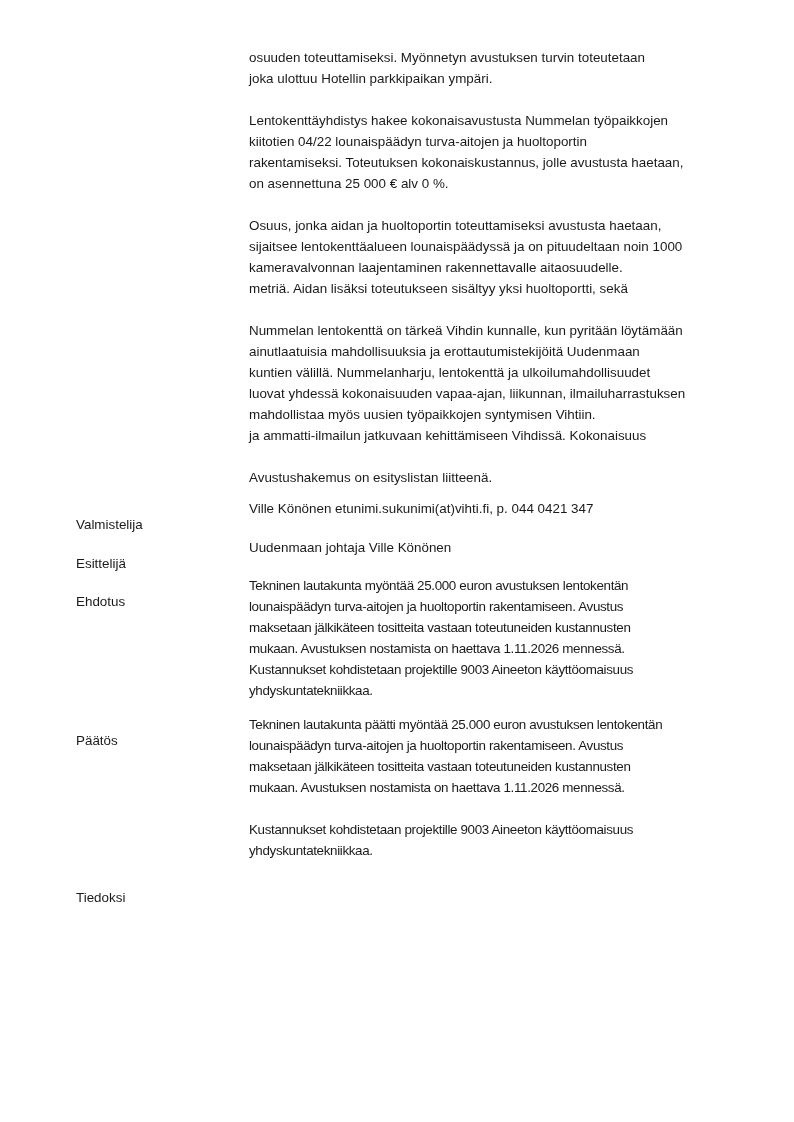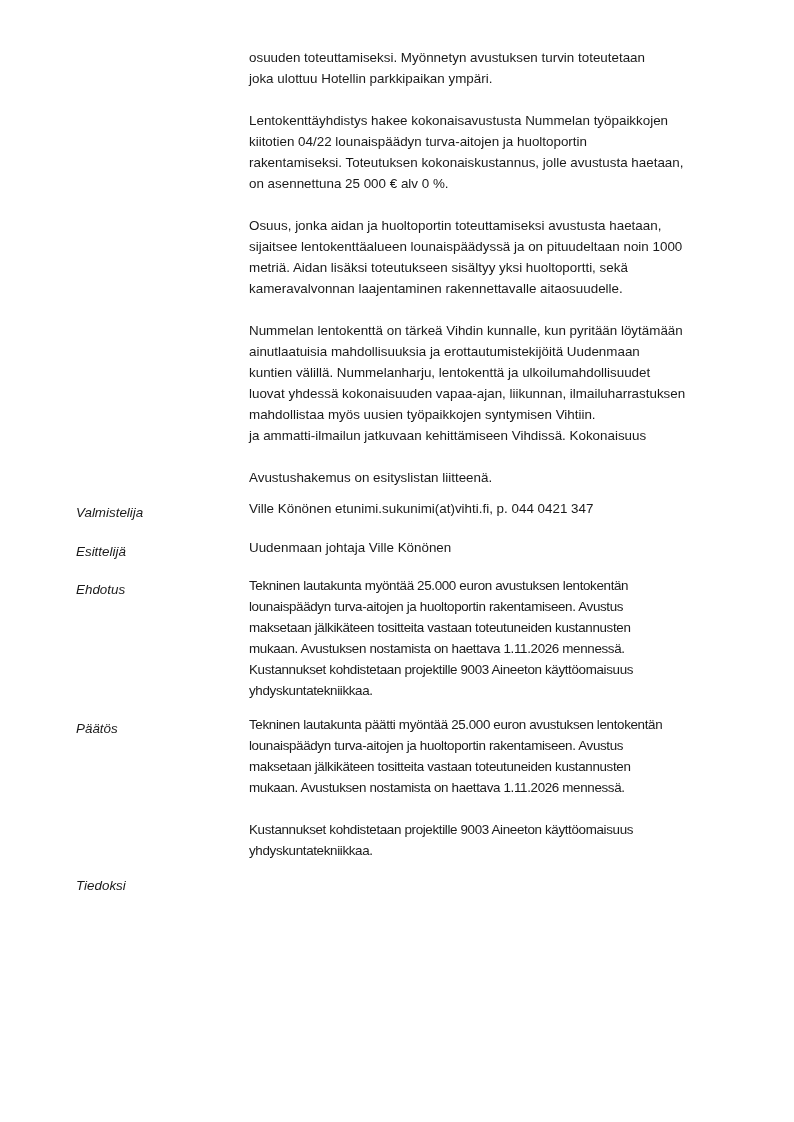--- a/index.html
+++ b/index.html
@@ -5,21 +5,21 @@
     html, body { margin: 0; padding: 0; background: #ffffff; }
     body {
       width: 794px; height: 1122px; position: relative; overflow: hidden;
       font-family: "Liberation Sans", sans-serif;
       color: #1a1a1a;
       font-size: 13.4px;
       line-height: 21px;
     }
     .page { position: absolute; left: 0; top: 0; width: 794px; height: 888px; }
     .row { position: absolute; left: 0; width: 794px; }
-    .label { position: absolute; left: 76px; top: 4px; width: 170px; white-space: nowrap; font-style: italic; }
+    .label { position: absolute; left: 76px; top: 16px; width: 170px; white-space: nowrap; }
     .body { position: absolute; left: 249px; top: 0; width: 500px; }
     .line { display: block; white-space: nowrap; }
     .para { margin: 0 0 21px 0; }
     .para:last-child { margin-bottom: 0; }
     .narrow { letter-spacing: -0.35px; }
   </style>
 </head>
 <body>
 
 <div class="page">
@@ -32,22 +32,22 @@
       </p>
       <p class="para">
         <span class="line">Lentokenttäyhdistys  hakee kokonaisavustusta Nummelan työpaikkojen</span>
         <span class="line">kiitotien 04/22 lounaispäädyn turva-aitojen ja huoltoportin</span>
         <span class="line">rakentamiseksi. Toteutuksen kokonaiskustannus, jolle avustusta haetaan,</span>
         <span class="line">on asennettuna 25 000 € alv 0 %.</span>
       </p>
       <p class="para">
         <span class="line">Osuus, jonka aidan ja huoltoportin  toteuttamiseksi avustusta haetaan,</span>
         <span class="line">sijaitsee lentokenttäalueen lounaispäädyssä ja on pituudeltaan noin 1000</span>
+        <span class="line">kameravalvonnan  laajentaminen rakennettavalle  aitaosuudelle.</span>
         <span class="line">metriä.  Aidan lisäksi toteutukseen  sisältyy yksi huoltoportti,  sekä</span>
-        <span class="line">kameravalvonnan  laajentaminen rakennettavalle  aitaosuudelle.</span>
       </p>
       <p class="para">
         <span class="line">Nummelan  lentokenttä  on tärkeä Vihdin kunnalle, kun pyritään löytämään</span>
         <span class="line">ainutlaatuisia mahdollisuuksia ja erottautumistekijöitä  Uudenmaan</span>
         <span class="line">kuntien  välillä. Nummelanharju,  lentokenttä  ja ulkoilumahdollisuudet</span>
         <span class="line">luovat yhdessä kokonaisuuden vapaa-ajan, liikunnan, ilmailuharrastuksen</span>
         <span class="line">mahdollistaa myös uusien työpaikkojen syntymisen Vihtiin.</span>
         <span class="line">ja ammatti-ilmailun jatkuvaan kehittämiseen Vihdissä. Kokonaisuus</span>
       </p>
       <p class="para">

